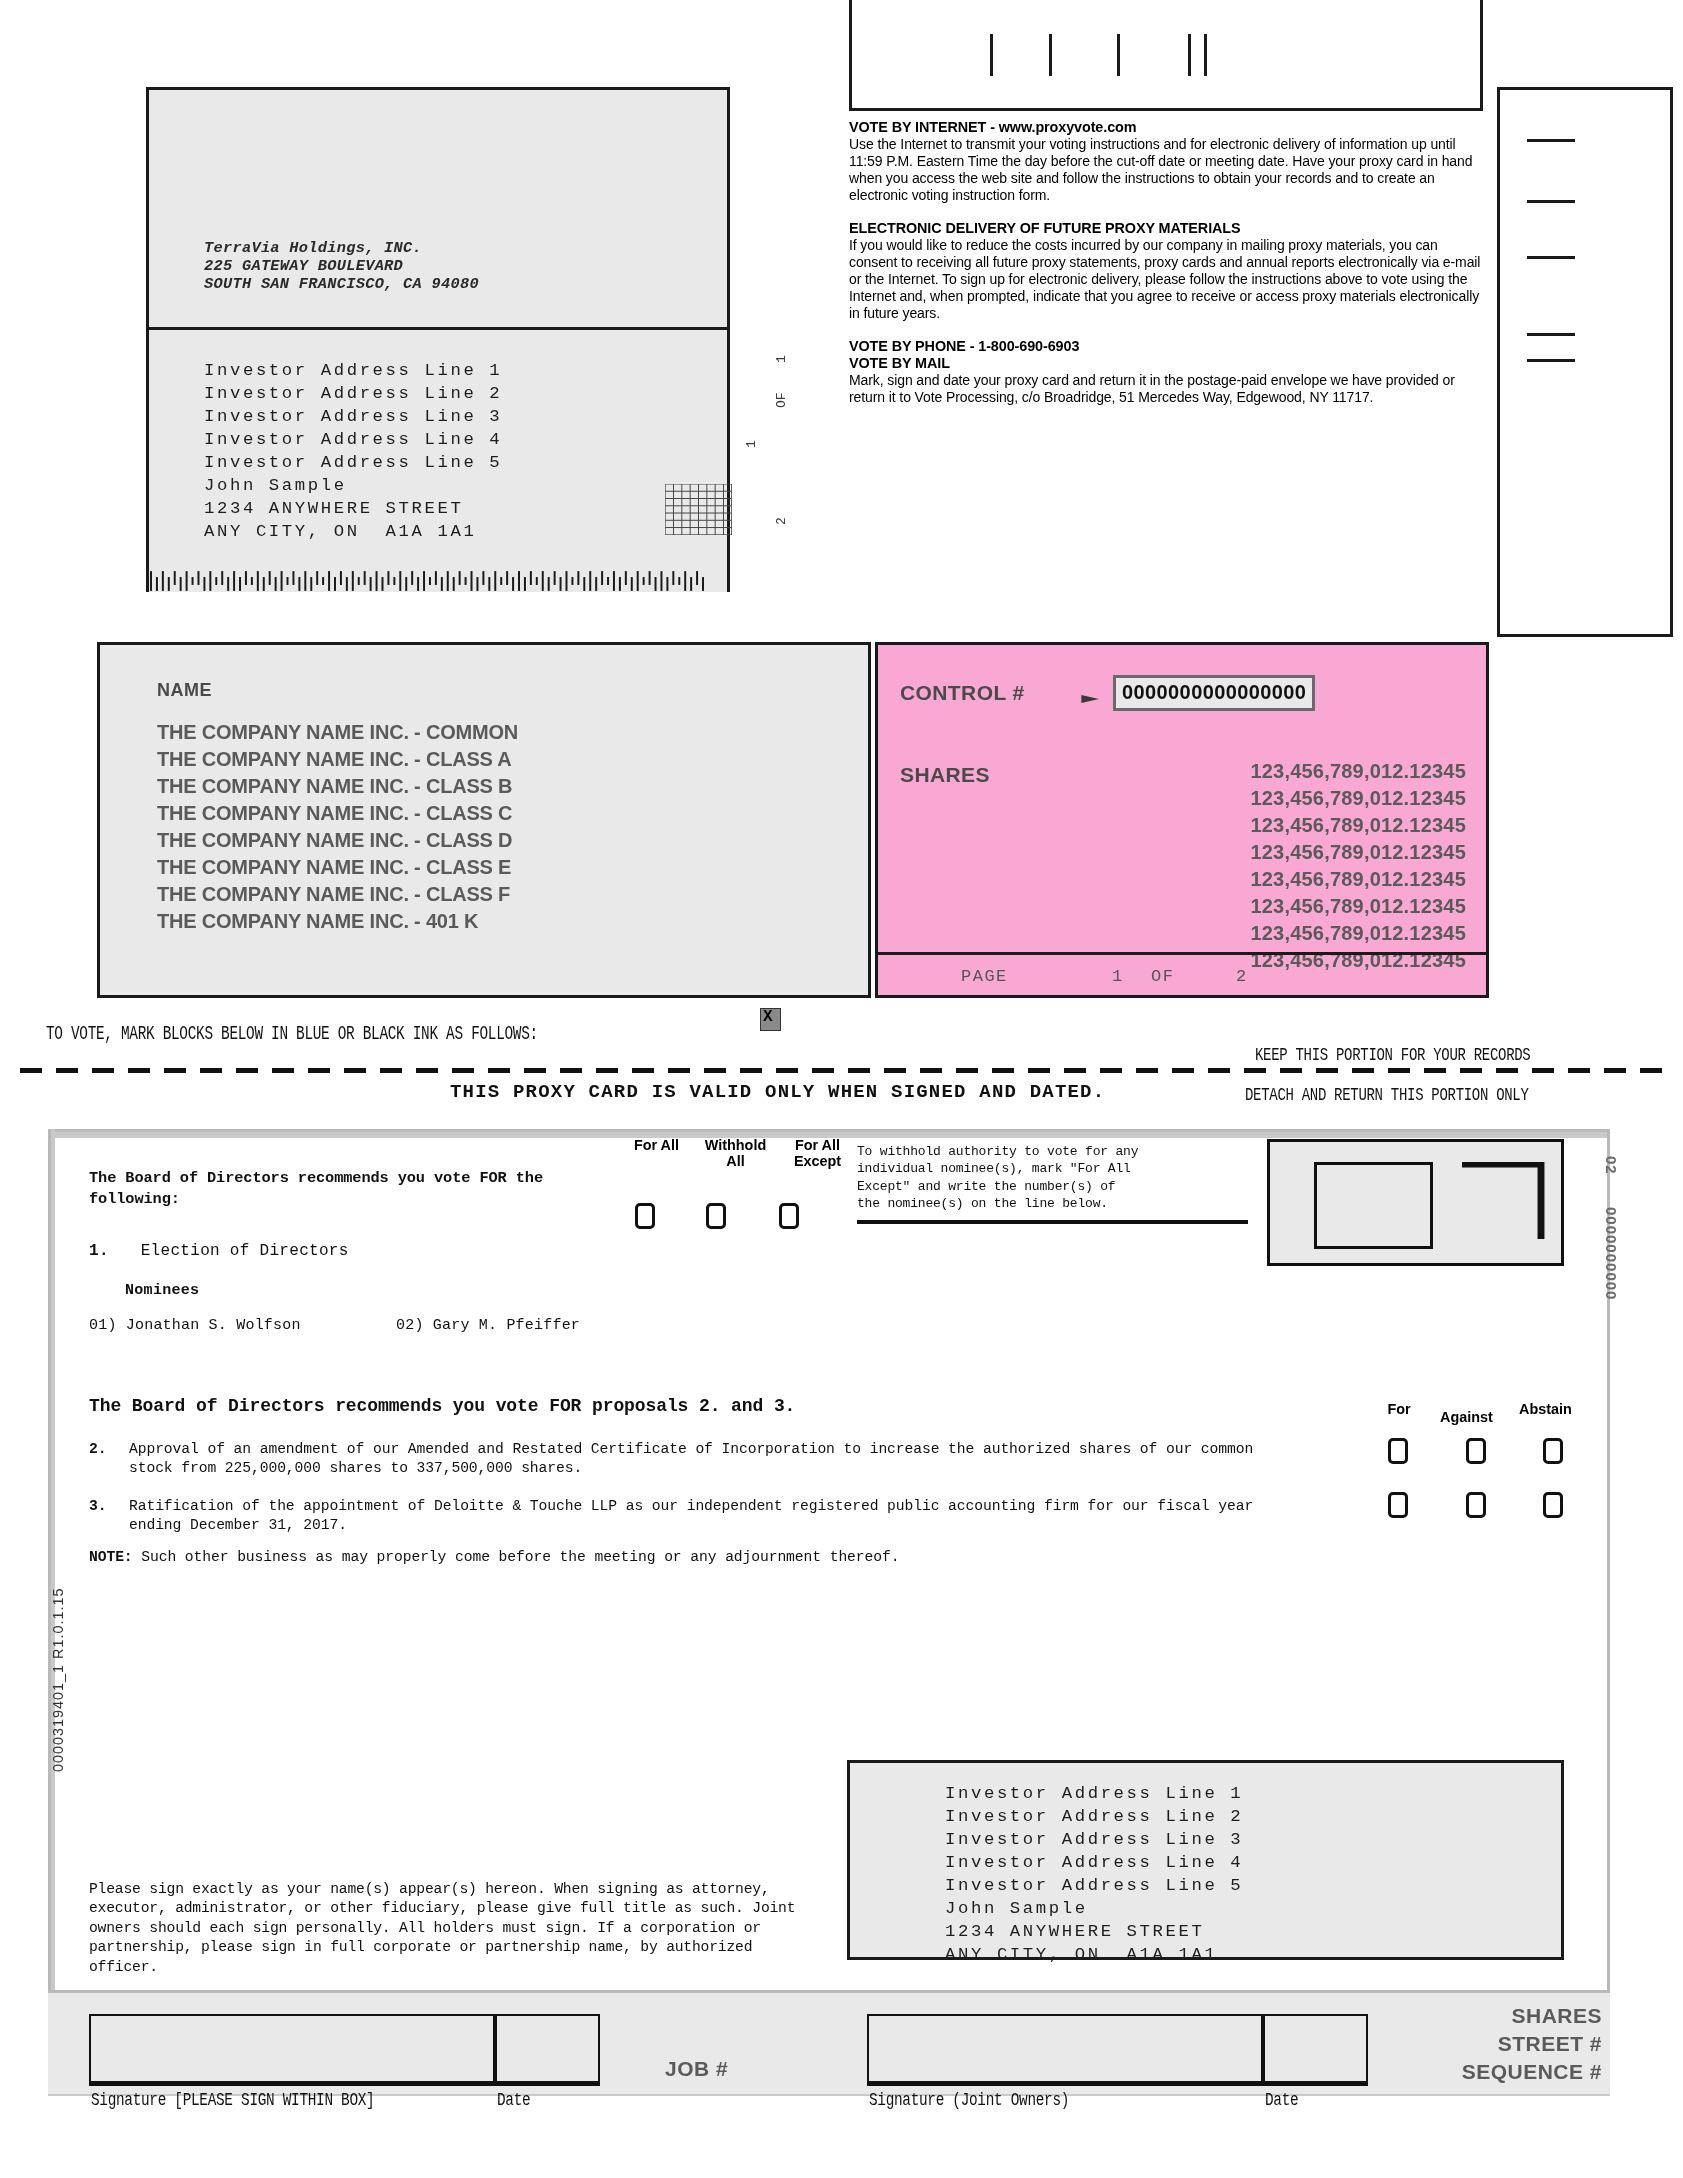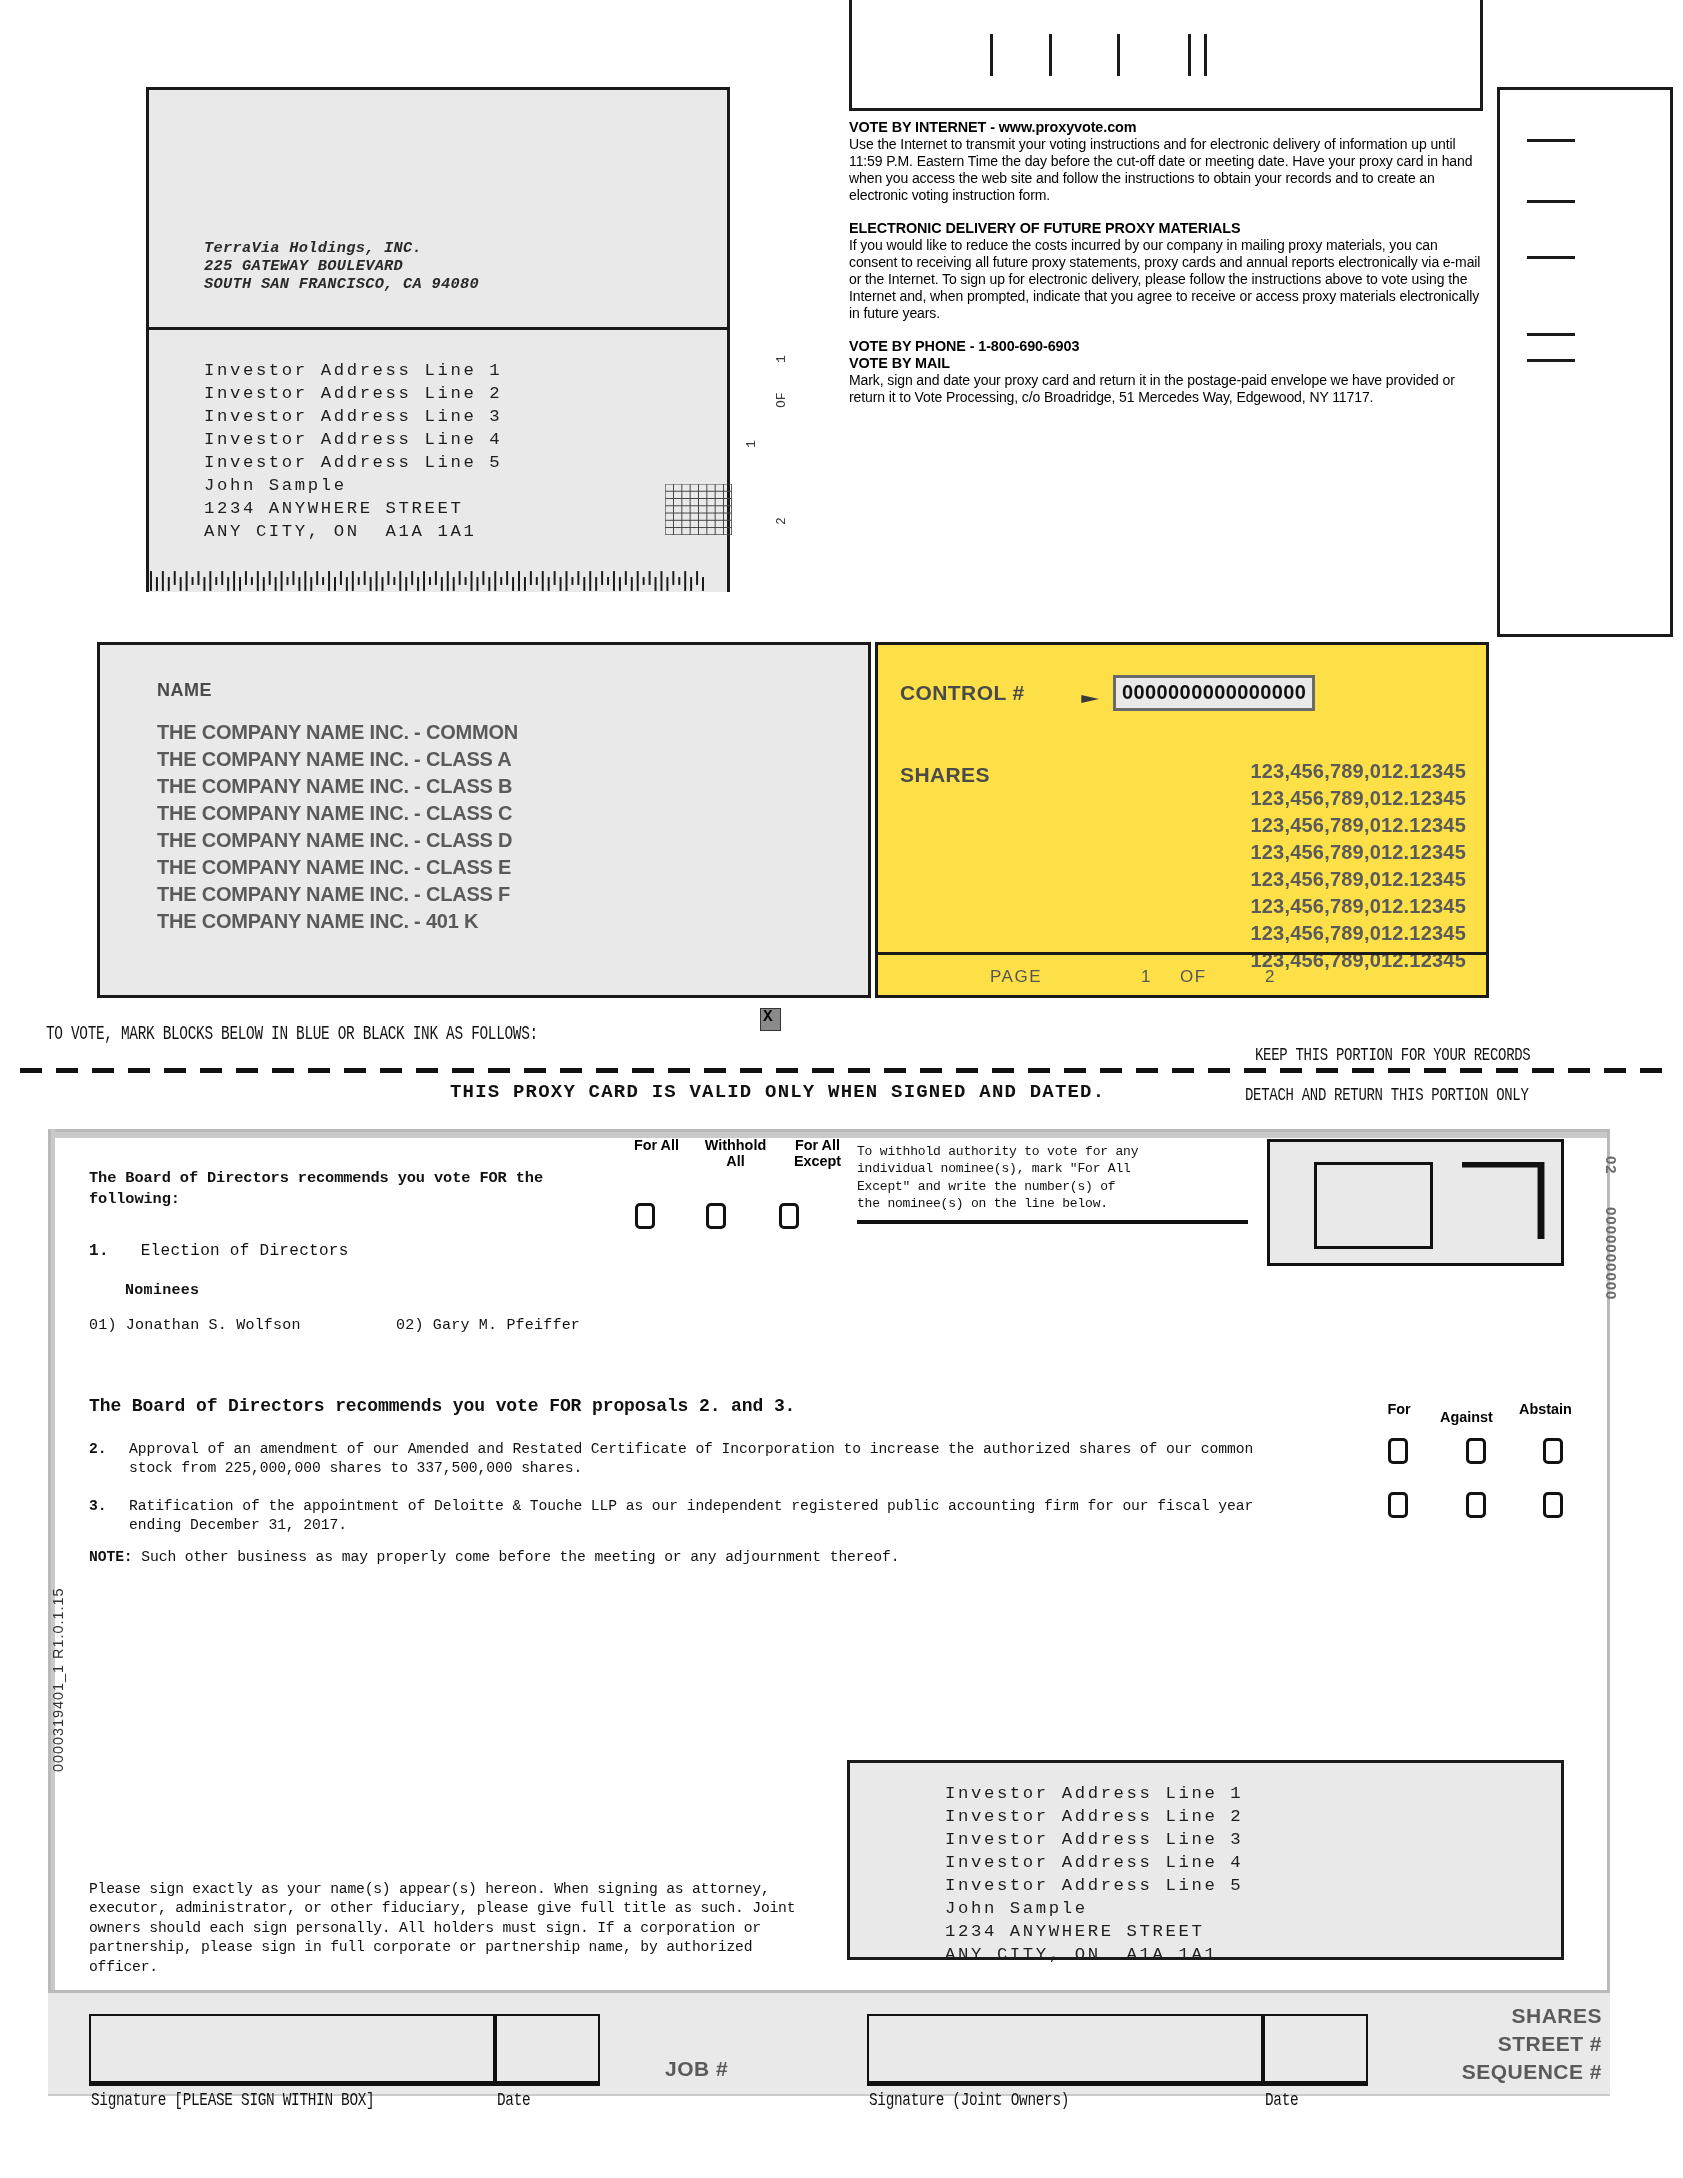--- a/index.html
+++ b/index.html
@@ -39,30 +39,30 @@
   #right-edge-box{left:1497px;top:87px;width:176px;height:550px;border:3px solid #1a1a1a;box-sizing:border-box;background:#fff;}
   #right-ticks{left:1509px;top:129px;width:149px;height:347px;}
   #right-ticks i{position:absolute;left:18px;width:48px;height:3px;background:#1a1a1a;display:block;}
 
   
   #name-panel{left:97px;top:642px;width:774px;height:356px;border:3px solid #1a1a1a;background:#e9e9e9;box-sizing:border-box;}
   #name-head{position:absolute;left:57px;top:35px;font-size:18px;font-weight:bold;color:#4a4a4a;letter-spacing:0.5px;}
   #name-list{position:absolute;left:57px;top:74px;}
   #name-list div{font-size:20px;font-weight:bold;color:#5a5a5a;line-height:27px;letter-spacing:-0.2px;white-space:nowrap;}
 
-  #control-panel{left:875px;top:642px;width:614px;height:356px;border:3px solid #1a1a1a;background:#fde047;box-sizing:border-box;}
+  #control-panel{left:875px;top:642px;width:614px;height:356px;border:3px solid #1a1a1a;background:#f9a8d4;box-sizing:border-box;}
   #control-label{position:absolute;left:22px;top:36px;font-size:21px;font-weight:bold;color:#4a4a4a;letter-spacing:0.4px;}
   #control-arrow{position:absolute;left:164px;top:47px;width:57px;height:14px;}
   #control-box{position:absolute;left:235px;top:30px;border:3px solid #6a6a6a;background:#e9e9e9;padding:3px 6px 4px 6px;}
   #control-box span{font-family:"Liberation Sans",sans-serif;font-weight:bold;font-size:20px;letter-spacing:0.4px;color:#111;}
   #shares-label{position:absolute;left:22px;top:118px;font-size:21px;font-weight:bold;color:#4a4a4a;letter-spacing:0.4px;}
   #shares-list{position:absolute;left:271px;top:113px;text-align:right;width:317px;}
   #shares-list div{font-size:20px;font-weight:bold;color:#5a5a5a;line-height:27px;letter-spacing:0.2px;white-space:nowrap;}
   #page-row{position:absolute;left:0;top:307px;width:100%;height:48px;border-top:3px solid #1a1a1a;box-sizing:border-box;}
-  #page-row span{position:absolute;top:12px;font-family:Liberation Sans, sans-serif;font-size:17px;letter-spacing:1.5px;color:#555;margin-left:29px;}
+  #page-row span{position:absolute;top:12px;font-family:Liberation Mono, monospace;font-size:17px;letter-spacing:1.5px;color:#555;}
 
   
   #mark-instr{left:46px;top:1023px;font-family:"Liberation Mono",monospace;font-size:14.4px;letter-spacing:-0.3px;color:#111;transform:scaleY(1.35);transform-origin:left top;}
   #mark-x{left:760px;top:1008px;width:19px;height:21px;background:#8a8a8a;border:1px solid #333;}
   #mark-x span{position:absolute;left:2px;top:-1px;font-family:"Liberation Mono",monospace;font-size:16px;font-weight:bold;color:#000;}
   #keep-portion{left:1255px;top:1044px;font-family:"Liberation Mono",monospace;font-size:14px;letter-spacing:-0.3px;color:#111;transform:scaleY(1.35);transform-origin:left top;}
   #detach-portion{left:1245px;top:1084px;font-family:"Liberation Mono",monospace;font-size:14px;letter-spacing:-0.3px;color:#111;transform:scaleY(1.35);transform-origin:left top;}
   #dash-line{left:20px;top:1068px;width:1643px;height:5px;background:repeating-linear-gradient(to right,#111 0 22px,transparent 22px 36px);}
   #valid-line{left:450px;top:1081px;font-family:"Liberation Mono",monospace;font-size:19px;letter-spacing:1.2px;color:#111;font-weight:bold;}
 

